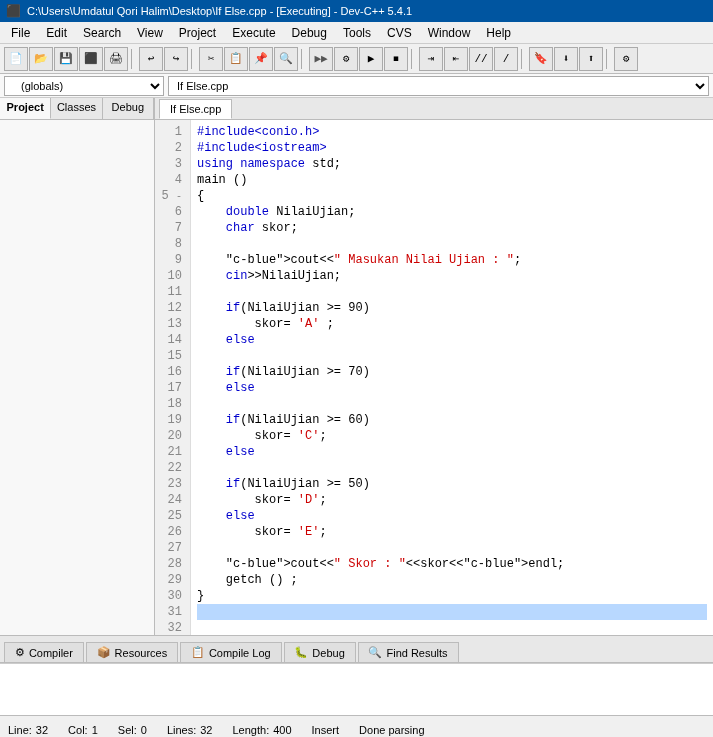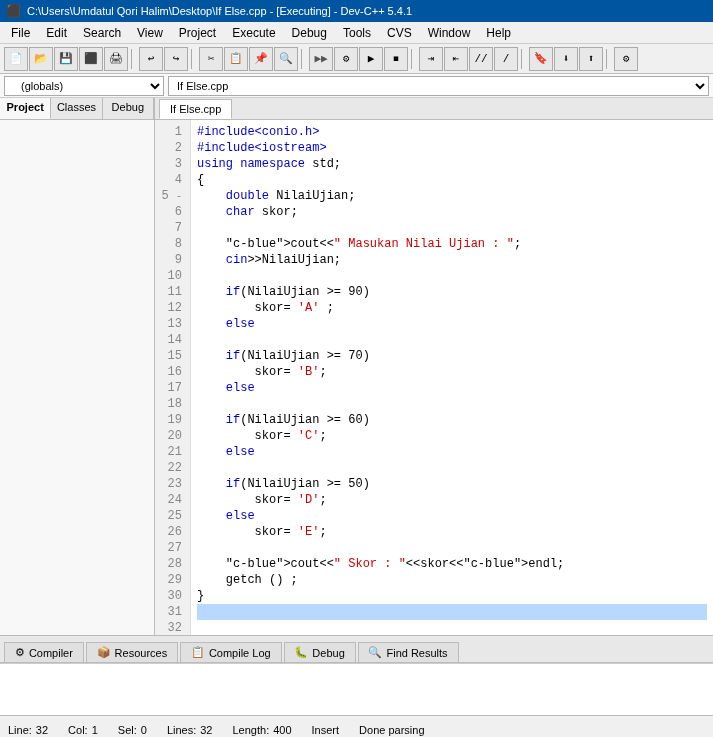--- a/index.html
+++ b/index.html
@@ -385,33 +385,33 @@
           <div class="line-num">29</div>
           <div class="line-num">30</div>
           <div class="line-num">31</div>
           <div class="line-num">32</div>
         </div>
       <div id="code-content">
 
       <div class="code-line"><span class="c-blue">#include&lt;conio.h&gt;</span></div>
           <div class="code-line"><span class="c-blue">#include&lt;iostream&gt;</span></div>
           <div class="code-line"><span class="c-blue">using</span> <span class="c-blue">namespace</span> <span class="c-black">std;</span></div>
+          <div class="code-line">main ()</div>
           <div class="code-line">{</div>
           <div class="code-line">    <span class="c-blue">double</span> NilaiUjian;</div>
           <div class="code-line">    <span class="c-blue">char</span> skor;</div>
           <div class="code-line"></div>
           <div class="code-line">    <span class="&lt;span">"c-blue"</span>&gt;cout&lt;&lt;<span class="c-red">" Masukan Nilai Ujian : "</span>;</div>
           <div class="code-line">    <span class="c-blue">cin</span>&gt;&gt;NilaiUjian;</div>
           <div class="code-line"></div>
           <div class="code-line">    <span class="c-blue">if</span>(NilaiUjian &gt;= 90)</div>
           <div class="code-line">        skor= <span class="c-red">'A'</span> ;</div>
           <div class="code-line">    <span class="c-blue">else</span></div>
           <div class="code-line"></div>
           <div class="code-line">    <span class="c-blue">if</span>(NilaiUjian &gt;= 70)</div>
-          <div class="code-line">        skor= <span class="c-red">'B'</span>;</div>
           <div class="code-line">    <span class="c-blue">else</span></div>
           <div class="code-line"></div>
           <div class="code-line">    <span class="c-blue">if</span>(NilaiUjian &gt;= 60)</div>
           <div class="code-line">        skor= <span class="c-red">'C'</span>;</div>
           <div class="code-line">    <span class="c-blue">else</span></div>
           <div class="code-line"></div>
           <div class="code-line">    <span class="c-blue">if</span>(NilaiUjian &gt;= 50)</div>
           <div class="code-line">        skor= <span class="c-red">'D'</span>;</div>
           <div class="code-line">    <span class="c-blue">else</span></div>
           <div class="code-line">        skor= <span class="c-red">'E'</span>;</div>

